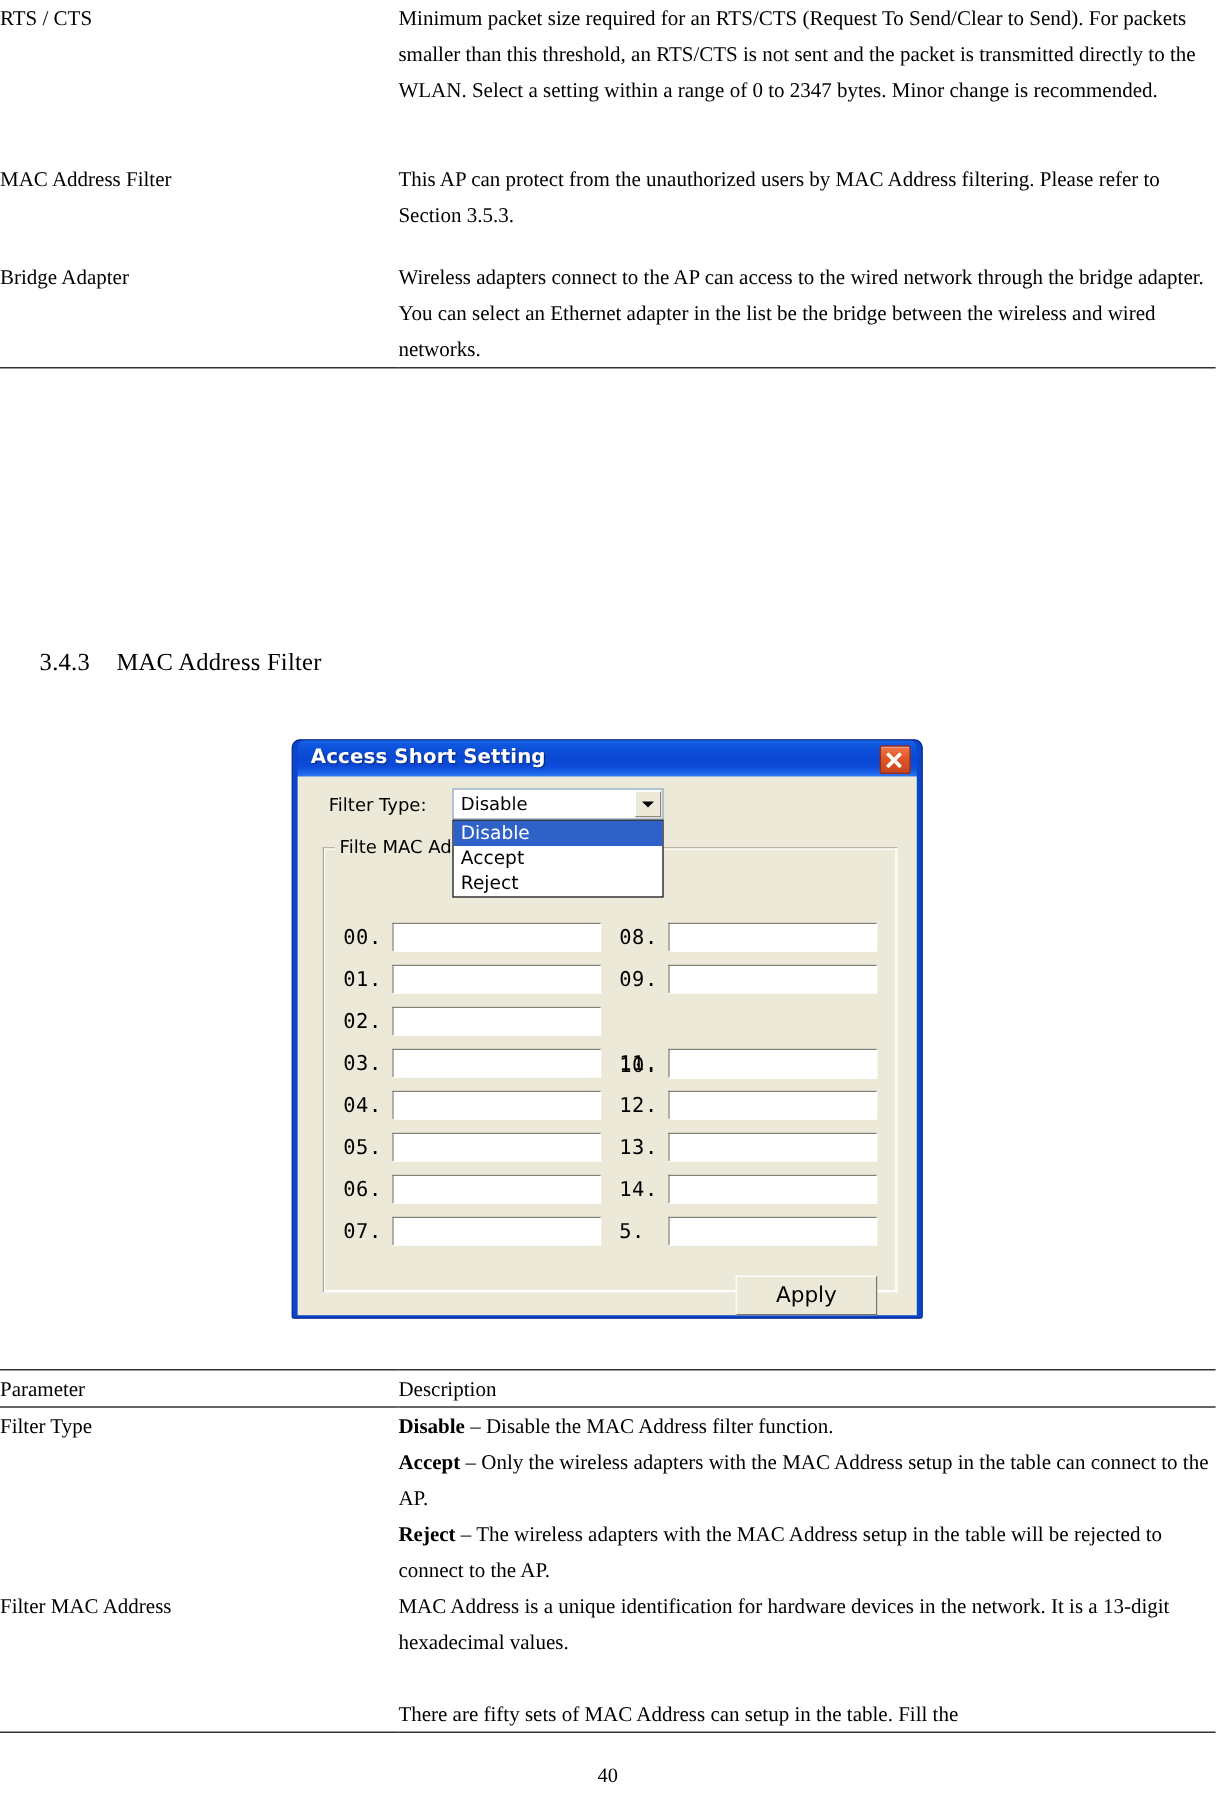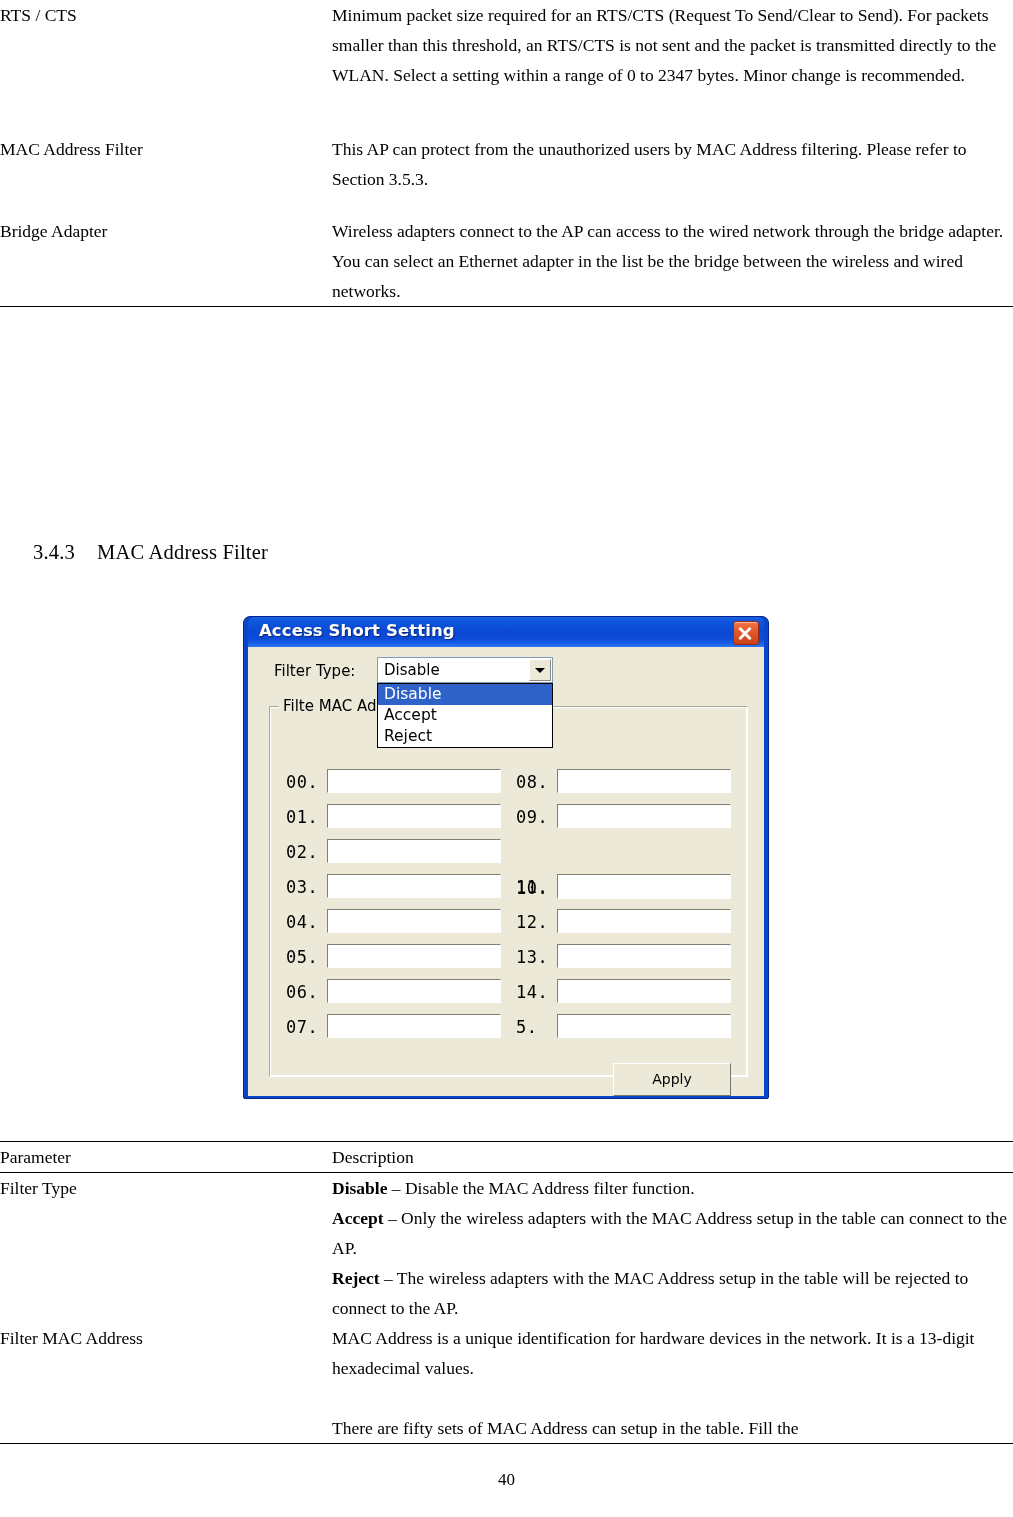--- a/index.html
+++ b/index.html
@@ -273,21 +273,21 @@
     left: 365px;
     top: 416px;
     width: 118px;
     height: 33px;
     background: #ece9d8;
     border: 1px solid #ffffff;
     border-right-color: #76756b;
     border-bottom-color: #76756b;
     box-sizing: border-box;
     font-family: "DejaVu Sans", "Liberation Sans", sans-serif;
-    font-size: 14px;
+    font-size: 18px;
     color: #000;
     text-align: center;
     line-height: 31px;
     cursor: pointer;
   }
 
   
   .page-number {
     position: absolute;
     left: 0;

